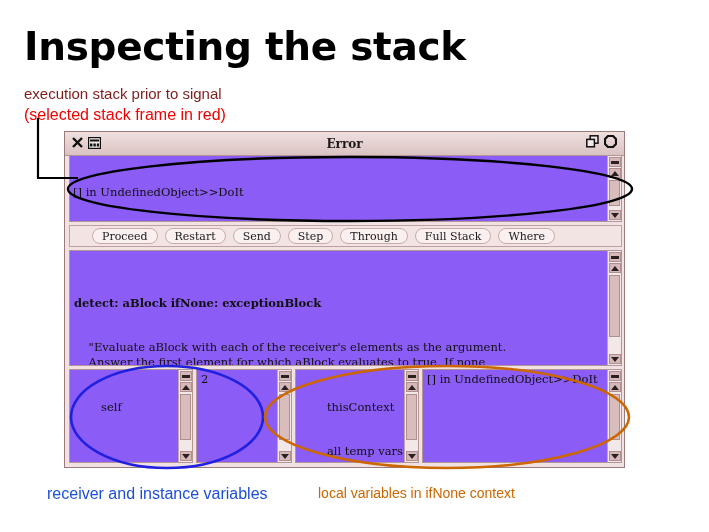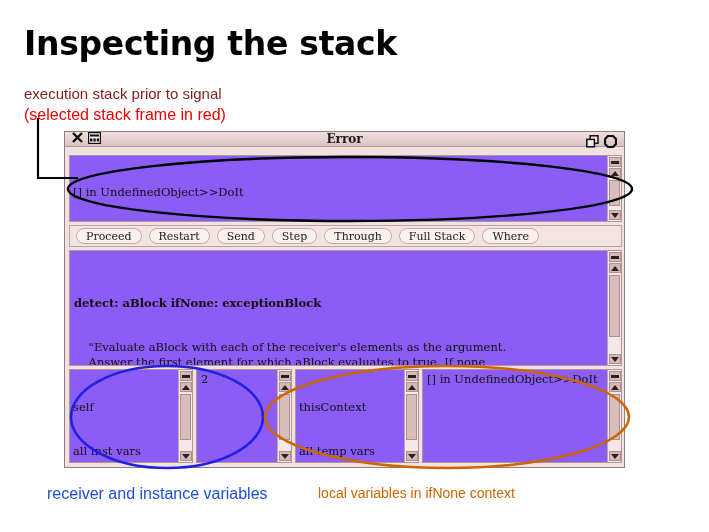--- a/index.html
+++ b/index.html
@@ -6,21 +6,21 @@
   body{
     width:709px;height:532px;
     background:#ffffff;
     font-family:"Liberation Sans",sans-serif;
     position:relative;
     overflow:hidden;
   }
   
   #slide-title{
     position:absolute;left:24px;top:24px;
-    font-size:33px;font-weight:bold;color:#000;
+    font-size:39px;font-weight:bold;color:#000;
     letter-spacing:-0.3px;
     font-family:"DejaVu Sans","Liberation Sans",sans-serif;
   }
   #subtitle-1{
     position:absolute;left:24px;top:85px;
     font-size:15px;color:#7f1d1d;
   }
   #subtitle-2{
     position:absolute;left:24px;top:106px;
     font-size:16px;color:#f00000;
@@ -42,21 +42,21 @@
   
   #error-window{
     position:absolute;left:64px;top:131px;
     width:561px;height:337px;
     background:#f0e2e2;
     border:1px solid #9a7a7a;
     box-sizing:border-box;
     z-index:10;
   }
   .titlebar{
-    height:15px;
+    height:24px;
     background:linear-gradient(to bottom,#efe0e0 0%,#e7d2d2 45%,#d9c2c2 100%);
     border-bottom:1px solid #b49494;
     display:flex;align-items:center;
     position:relative;
     box-sizing:border-box;
   }
   .tb-left{display:flex;align-items:center;gap:4px;padding-left:6px;}
   .tb-right{display:flex;align-items:center;gap:5px;position:absolute;right:7px;top:2px;}
   .tb-title{
     position:absolute;left:0;right:0;text-align:center;
@@ -82,21 +82,21 @@
   
   #stack-pane{
     position:absolute;left:4px;top:23px;width:553px;height:67px;
   }
   #stack-list{position:absolute;left:0;top:0;right:15px;bottom:0;overflow:hidden;}
   .stack-row{padding:0 3px;height:14.6px;}
   
   #button-bar{
     position:absolute;left:4px;top:93px;width:553px;height:22px;
     background:#f3e4e4;border:1px solid #c0a0a0;box-sizing:border-box;
-    display:flex;align-items:center;gap:7px;padding-left:6px;
+    display:flex;align-items:center;gap:7px;padding-left:22px;
   }
   .sq-button{
     height:16px;
     border:1px solid #c9aaaa;
     border-radius:8px;
     background:#fbf0f0;
     font-family:"DejaVu Serif","Liberation Serif",serif;
     font-size:11px;color:#1a1a1a;
     display:flex;align-items:center;justify-content:center;
     padding:0 9px;
@@ -111,21 +111,21 @@
   .code-sig{font-weight:bold;}
   
   #inspector-row{
     position:absolute;left:4px;top:237px;width:553px;height:94px;
     display:flex;gap:3px;
   }
   #insp-a{width:124px;height:94px;}
   #insp-b{width:96px;height:94px;}
   #insp-c{width:124px;height:94px;}
   #insp-d{width:200px;height:94px;}
-  .insp-list{position:absolute;left:0;top:0;right:15px;bottom:0;overflow:hidden;padding-top:1px;}
+  .insp-list{position:absolute;left:0;top:0;right:15px;bottom:0;overflow:hidden;padding-top:1px;padding-left:28px;}
   .insp-row{padding:0 3px;height:14.6px;}
   .insp-text{padding:2px 4px;}
   
   .sbar{
     position:absolute;right:0;top:0;width:14px;bottom:0;
     background:#f3e8e8;
     border-left:1px solid #c3a5a5;
     box-sizing:border-box;
   }
   .sb-btn{
@@ -248,21 +248,20 @@
           <span class="tri down"></span>
         </div>
     </div>
   </div>
 
   <div id="inspector-row">
 
     <div id="insp-a" class="pane">
       <div class="insp-list code-font">
         <div class="insp-row">self</div>
-        <div class="insp-row">all inst vars</div>
         
         
         
       </div>
       <div class="sbar">
         <div class="sb-btn">
             <span class="bar-glyph"></span>
           </div>
         <div class="sb-btn">
             <span class="tri up"></span>

